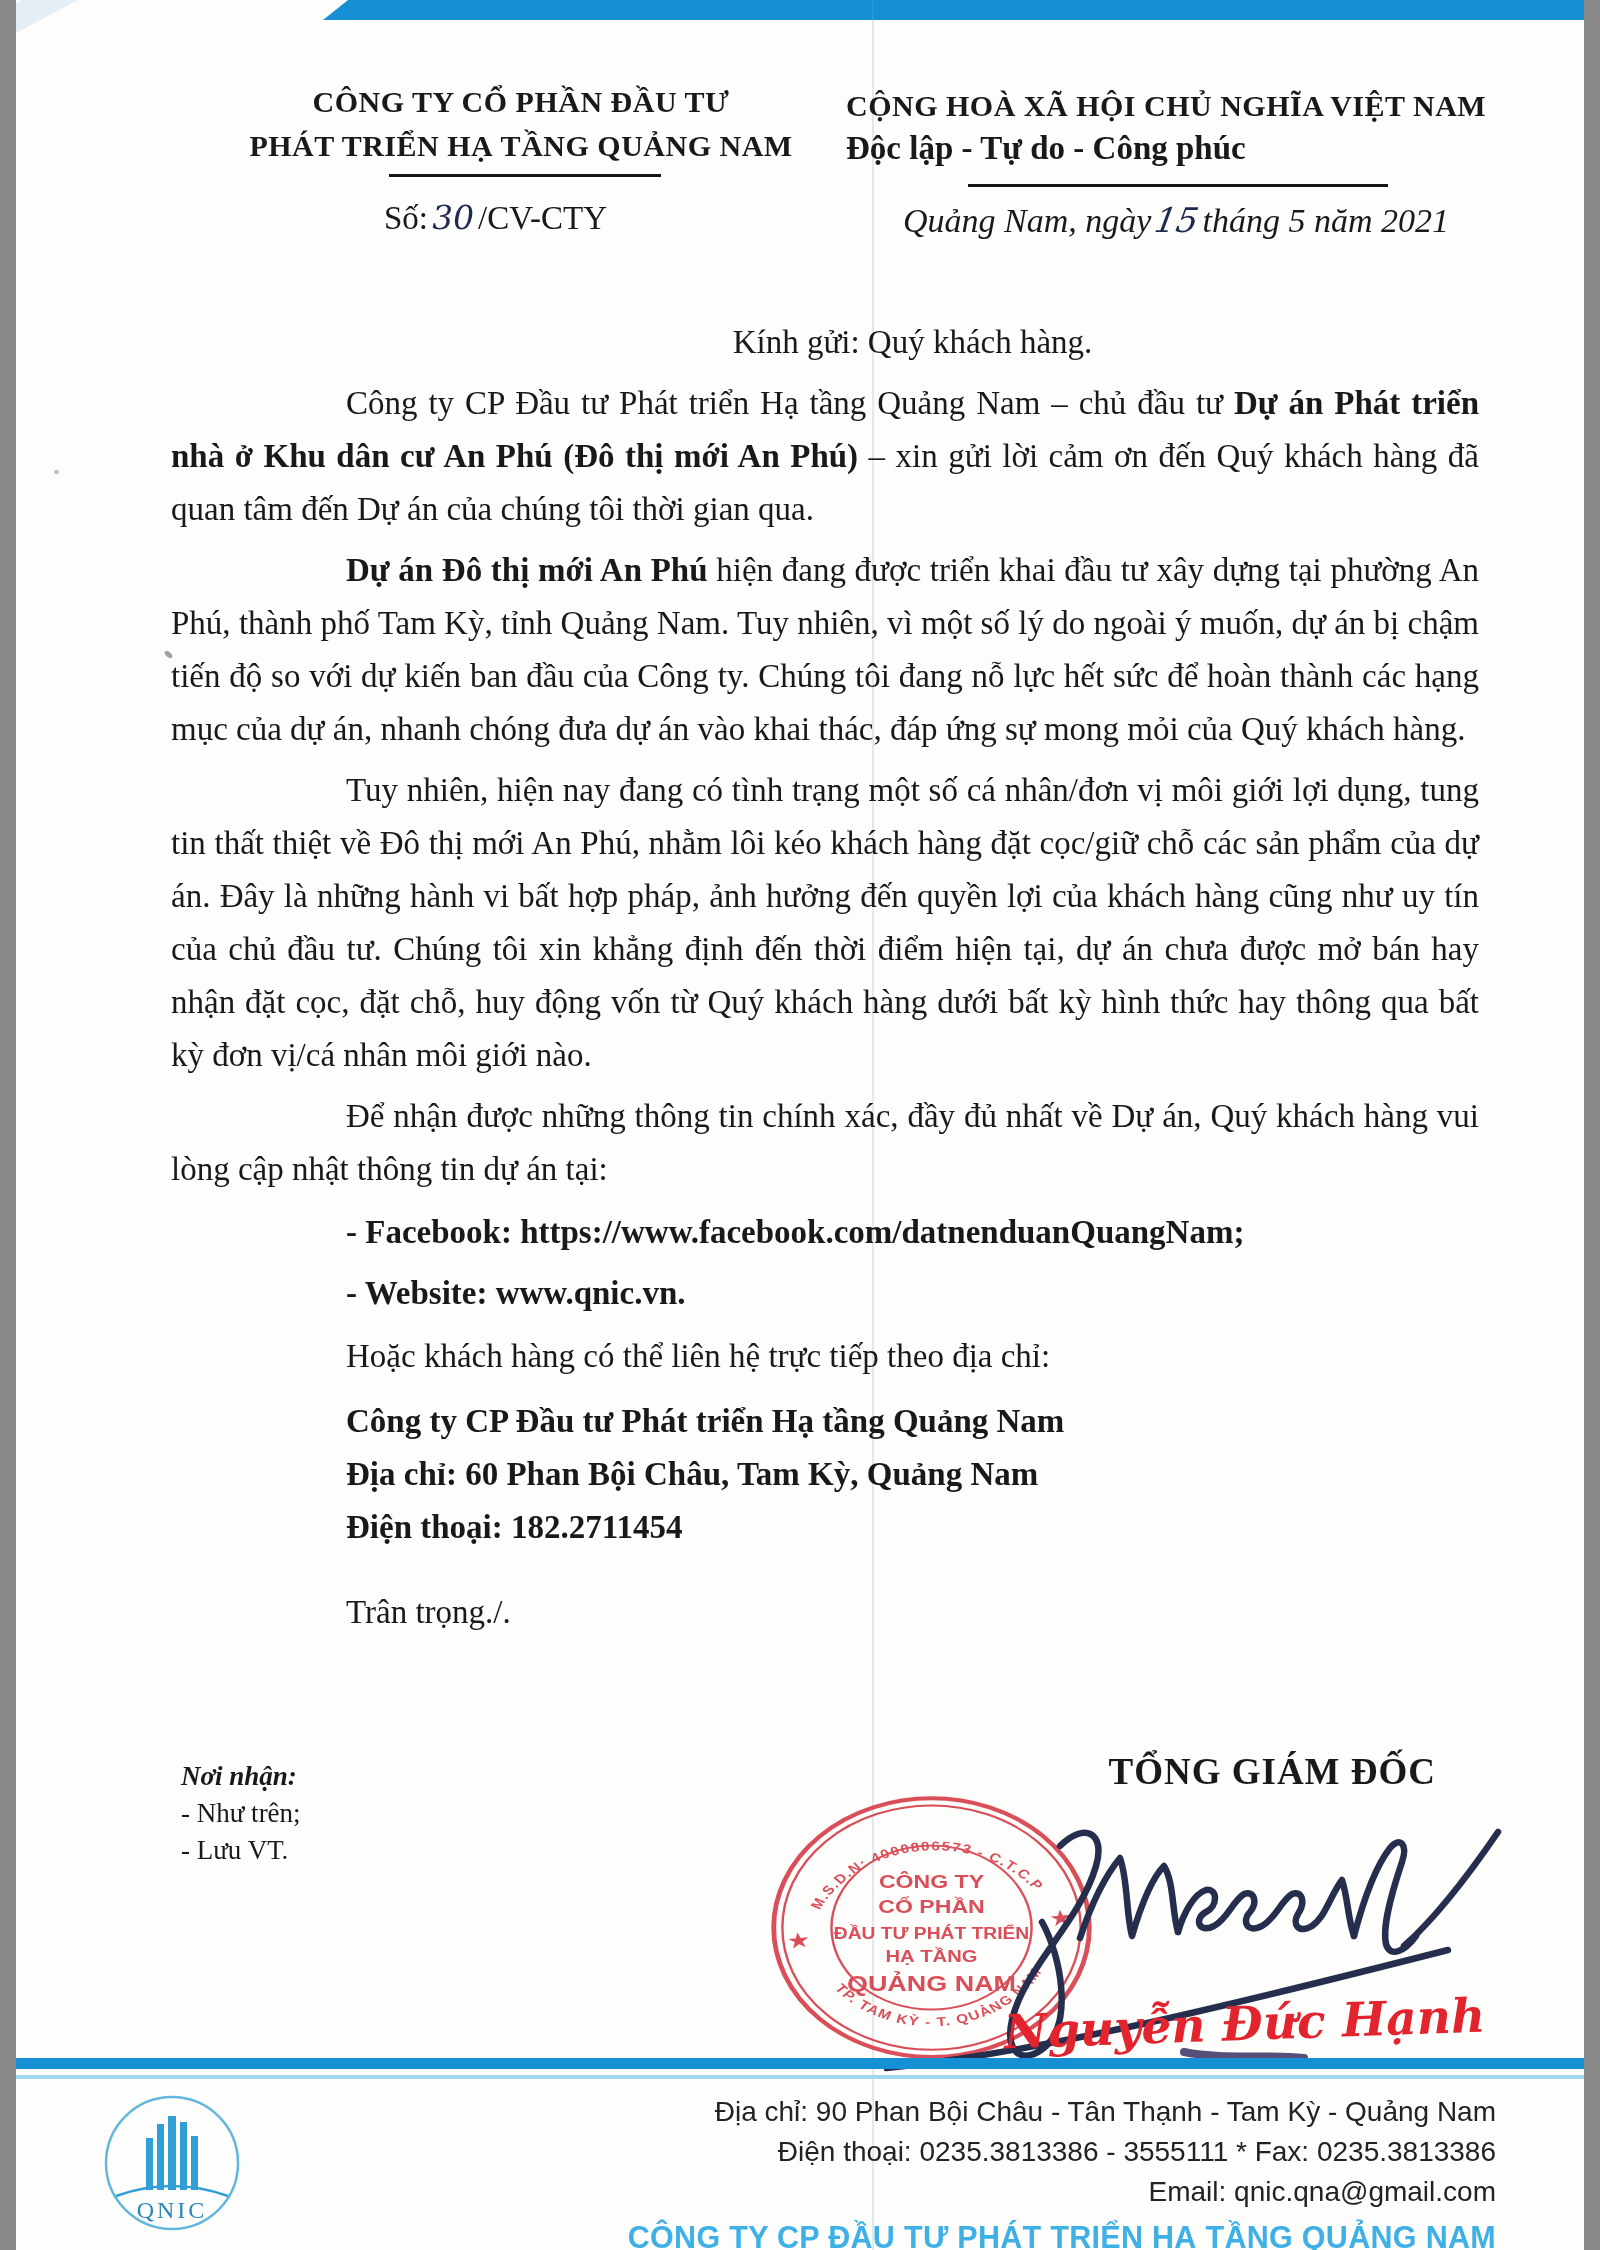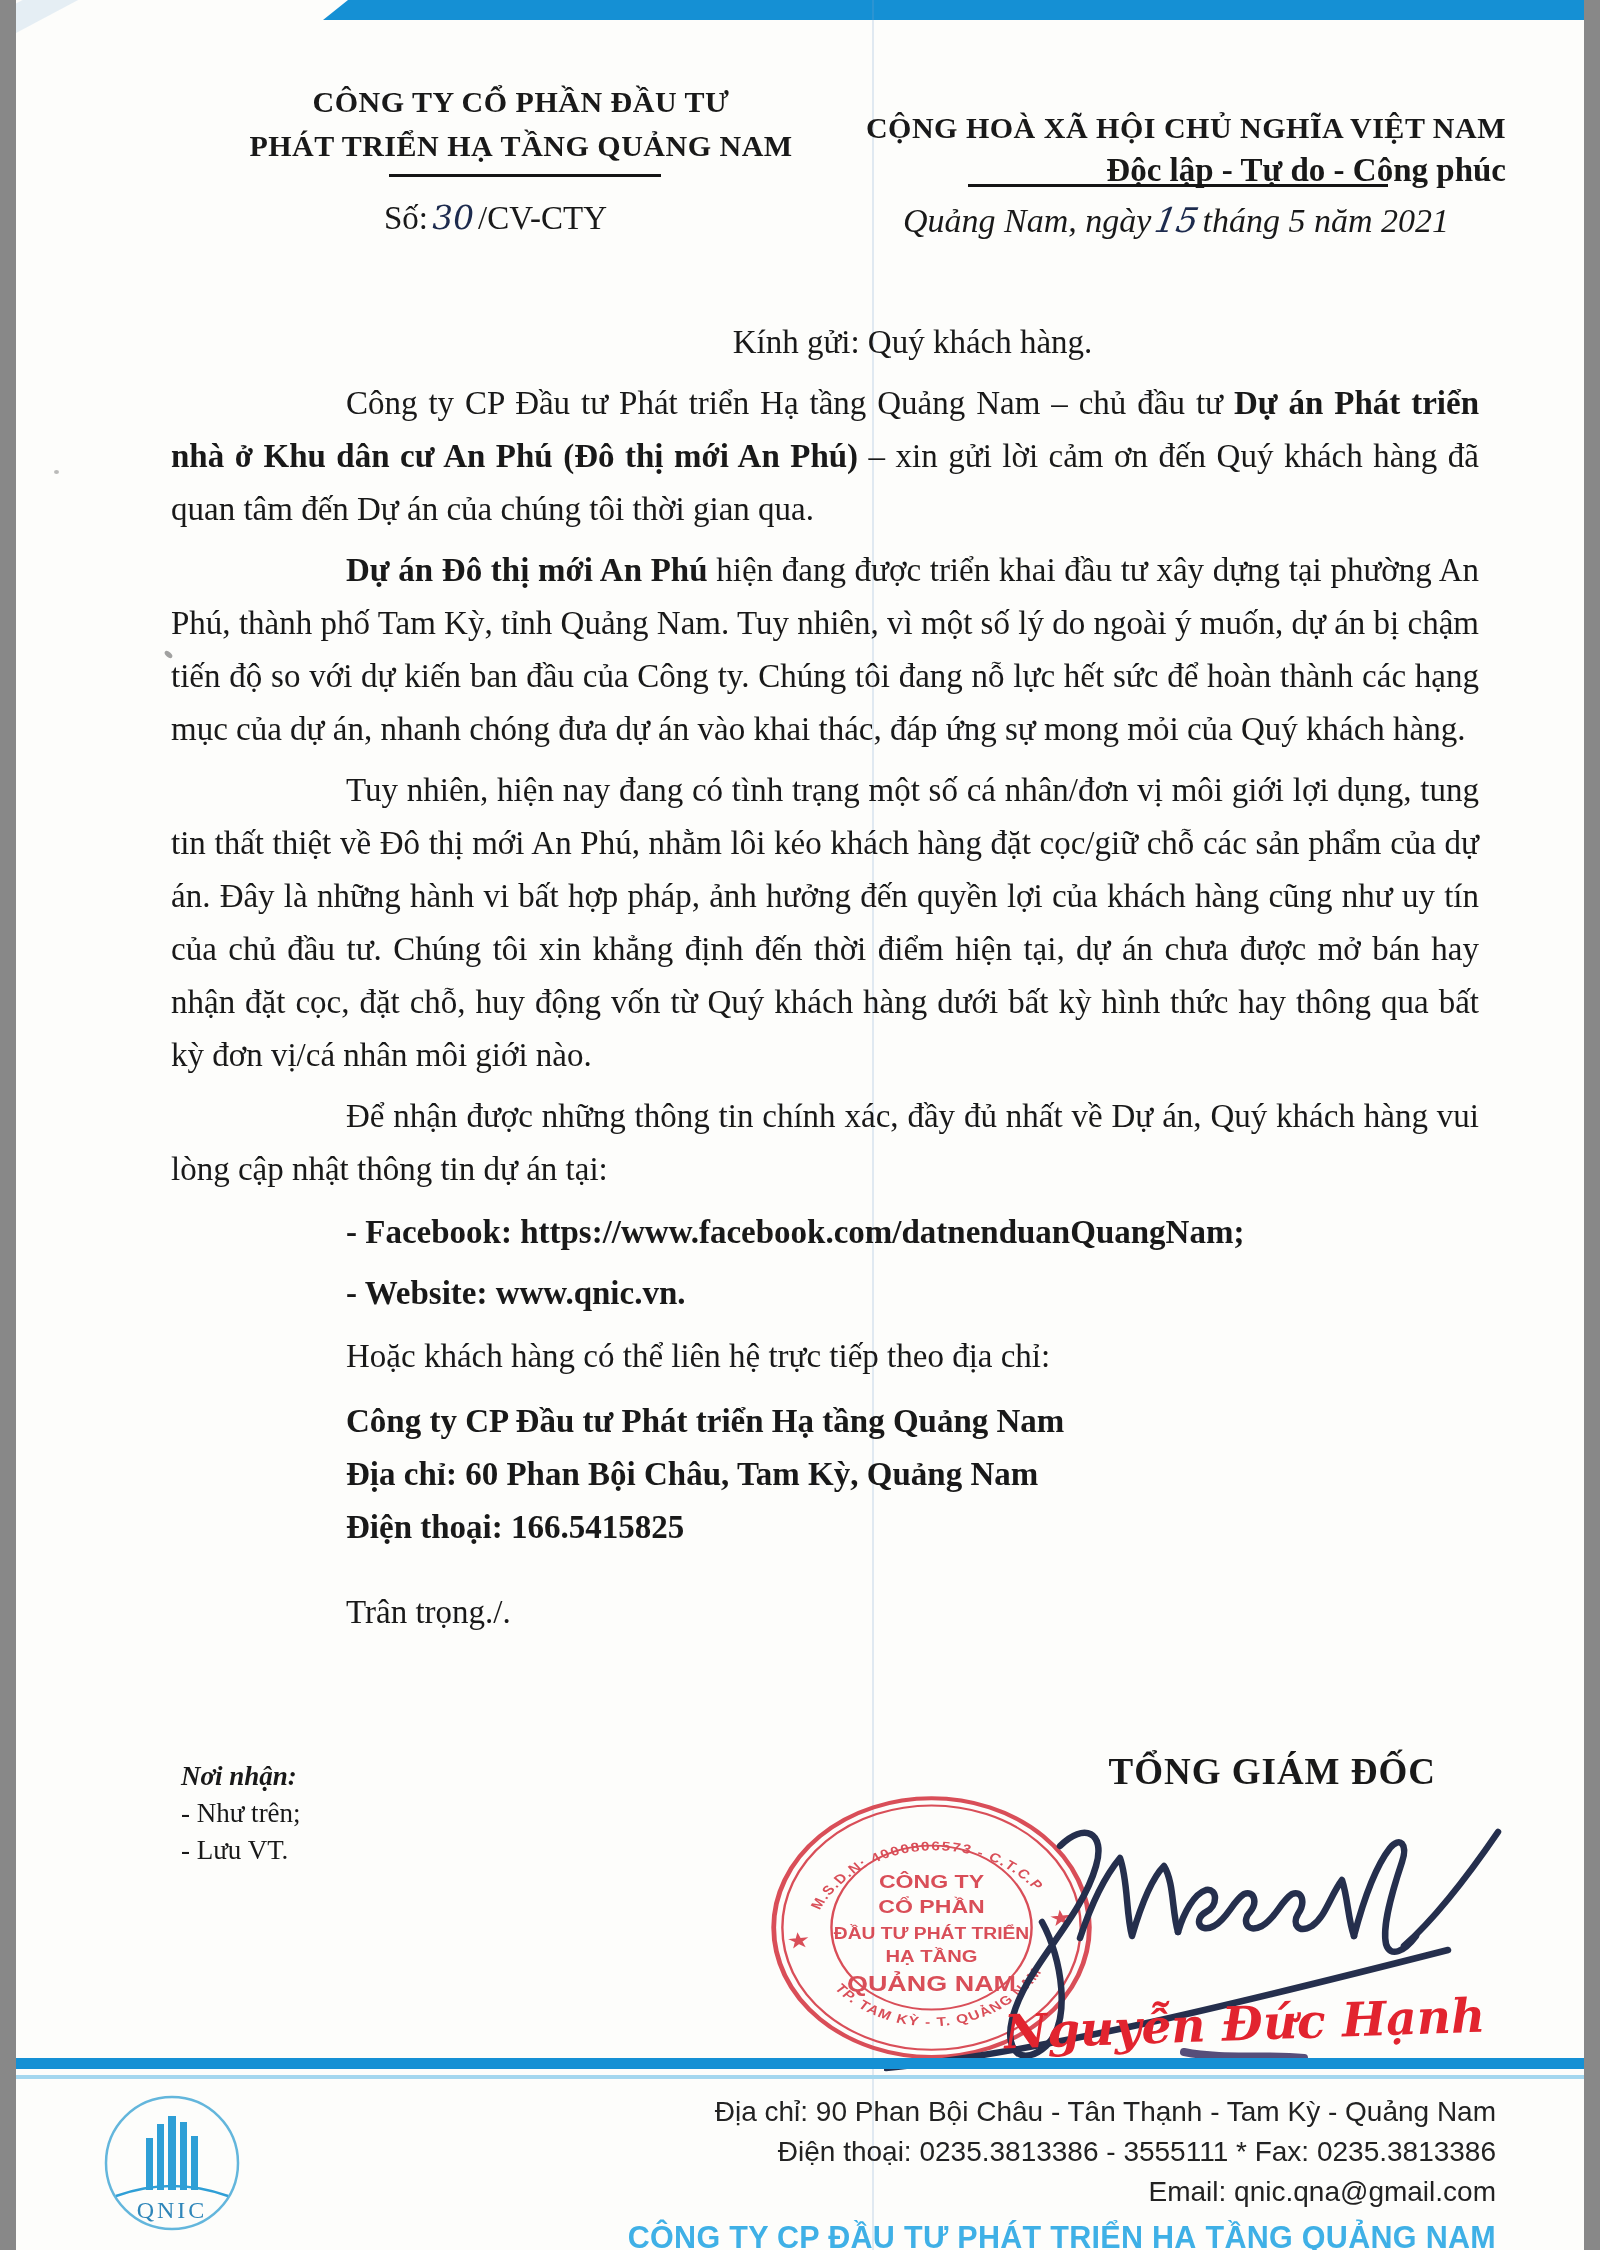--- a/index.html
+++ b/index.html
@@ -12,21 +12,21 @@
                  transform:rotate(-28deg);opacity:.8;}
   .fold-line{position:absolute;left:856px;top:0;width:2px;height:2250px;background:rgba(125,165,205,.22);}
   .speck1{position:absolute;left:148px;top:652px;width:9px;height:5px;background:#555;border-radius:50%;transform:rotate(40deg);opacity:.55;}
   .speck2{position:absolute;left:38px;top:470px;width:5px;height:4px;background:#777;border-radius:50%;opacity:.5;}
 
   
   .hdr-left{position:absolute;top:80px;left:205px;width:600px;text-align:center;
             font-weight:bold;font-size:30px;line-height:44px;letter-spacing:.5px;}
   .hdr-left-rule{position:absolute;top:174px;left:373px;width:272px;height:3px;background:#151515;}
   .ref-line{position:absolute;top:198px;left:368px;font-size:33px;}
-  .hdr-right{position:absolute;top:86px;left:830px;width:660px;text-align:right;margin-top:22px;}
+  .hdr-right{position:absolute;top:86px;left:830px;width:660px;text-align:left;}
   .hdr-right .motto1{font-weight:bold;font-size:30px;line-height:40px;letter-spacing:.5px;}
   .hdr-right .motto2{font-weight:bold;font-size:33px;line-height:44px;}
   .hdr-right-rule{position:absolute;top:184px;left:952px;width:420px;height:3px;background:#151515;}
   .hdr-date{position:absolute;top:200px;left:830px;width:660px;text-align:center;
             font-style:italic;font-size:34px;}
   .hw{font-family:"DejaVu Serif",serif;color:#1d2b4e;display:inline-block;
       transform:skewX(-10deg);padding:0 4px;}
 
   
   .body{position:absolute;top:316px;left:155px;width:1308px;font-size:33px;line-height:53px;
@@ -90,21 +90,21 @@
     <p class="p-salut">Kính gửi: Quý khách hàng.</p>
     <p class="mt8"><span>Công ty CP Đầu tư Phát triển Hạ tầng Quảng Nam – chủ đầu tư </span><span class="b">Dự án Phát triển nhà ở Khu dân cư An Phú (Đô thị mới An Phú)</span><span> – xin gửi lời cảm ơn đến Quý khách hàng đã quan tâm đến Dự án của chúng tôi thời gian qua.</span></p>
     <p class="mt8"><span class="b">Dự án Đô thị mới An Phú</span><span> hiện đang được triển khai đầu tư xây dựng tại phường An Phú, thành phố Tam Kỳ, tỉnh Quảng Nam. Tuy nhiên, vì một số lý do ngoài ý muốn, dự án bị chậm tiến độ so với dự kiến ban đầu của Công ty. Chúng tôi đang nỗ lực hết sức để hoàn thành các hạng mục của dự án, nhanh chóng đưa dự án vào khai thác, đáp ứng sự mong mỏi của Quý khách hàng.</span></p>
     <p class="mt8">Tuy nhiên, hiện nay đang có tình trạng một số cá nhân/đơn vị môi giới lợi dụng, tung tin thất thiệt về Đô thị mới An Phú, nhằm lôi kéo khách hàng đặt cọc/giữ chỗ các sản phẩm của dự án. Đây là những hành vi bất hợp pháp, ảnh hưởng đến quyền lợi của khách hàng cũng như uy tín của chủ đầu tư. Chúng tôi xin khẳng định đến thời điểm hiện tại, dự án chưa được mở bán hay nhận đặt cọc, đặt chỗ, huy động vốn từ Quý khách hàng dưới bất kỳ hình thức hay thông qua bất kỳ đơn vị/cá nhân môi giới nào.</p>
     <p class="mt8">Để nhận được những thông tin chính xác, đầy đủ nhất về Dự án, Quý khách hàng vui lòng cập nhật thông tin dự án tại:</p>
     <p class="b noindent mt10">- Facebook: https://www.facebook.com/datnenduanQuangNam;</p>
     <p class="b noindent mt8">- Website: www.qnic.vn.</p>
     <p class="noindent mt10">Hoặc khách hàng có thể liên hệ trực tiếp theo địa chỉ:</p>
     <p class="b noindent mt12">Công ty CP Đầu tư Phát triển Hạ tầng Quảng Nam</p>
     <p class="b noindent">Địa chỉ: 60 Phan Bội Châu, Tam Kỳ, Quảng Nam</p>
-    <p class="b noindent">Điện thoại: 166.5415825</p>
+    <p class="b noindent">Điện thoại: 182.2711454</p>
     <p class="noindent mt32">Trân trọng./.</p>
   </div>
 
   <div class="recipients">
     <div class="head">Nơi nhận:</div>
     <div>- Như trên;</div>
     <div>- Lưu VT.</div>
   </div>
 
   <div class="sig-title">TỔNG GIÁM ĐỐC</div>

